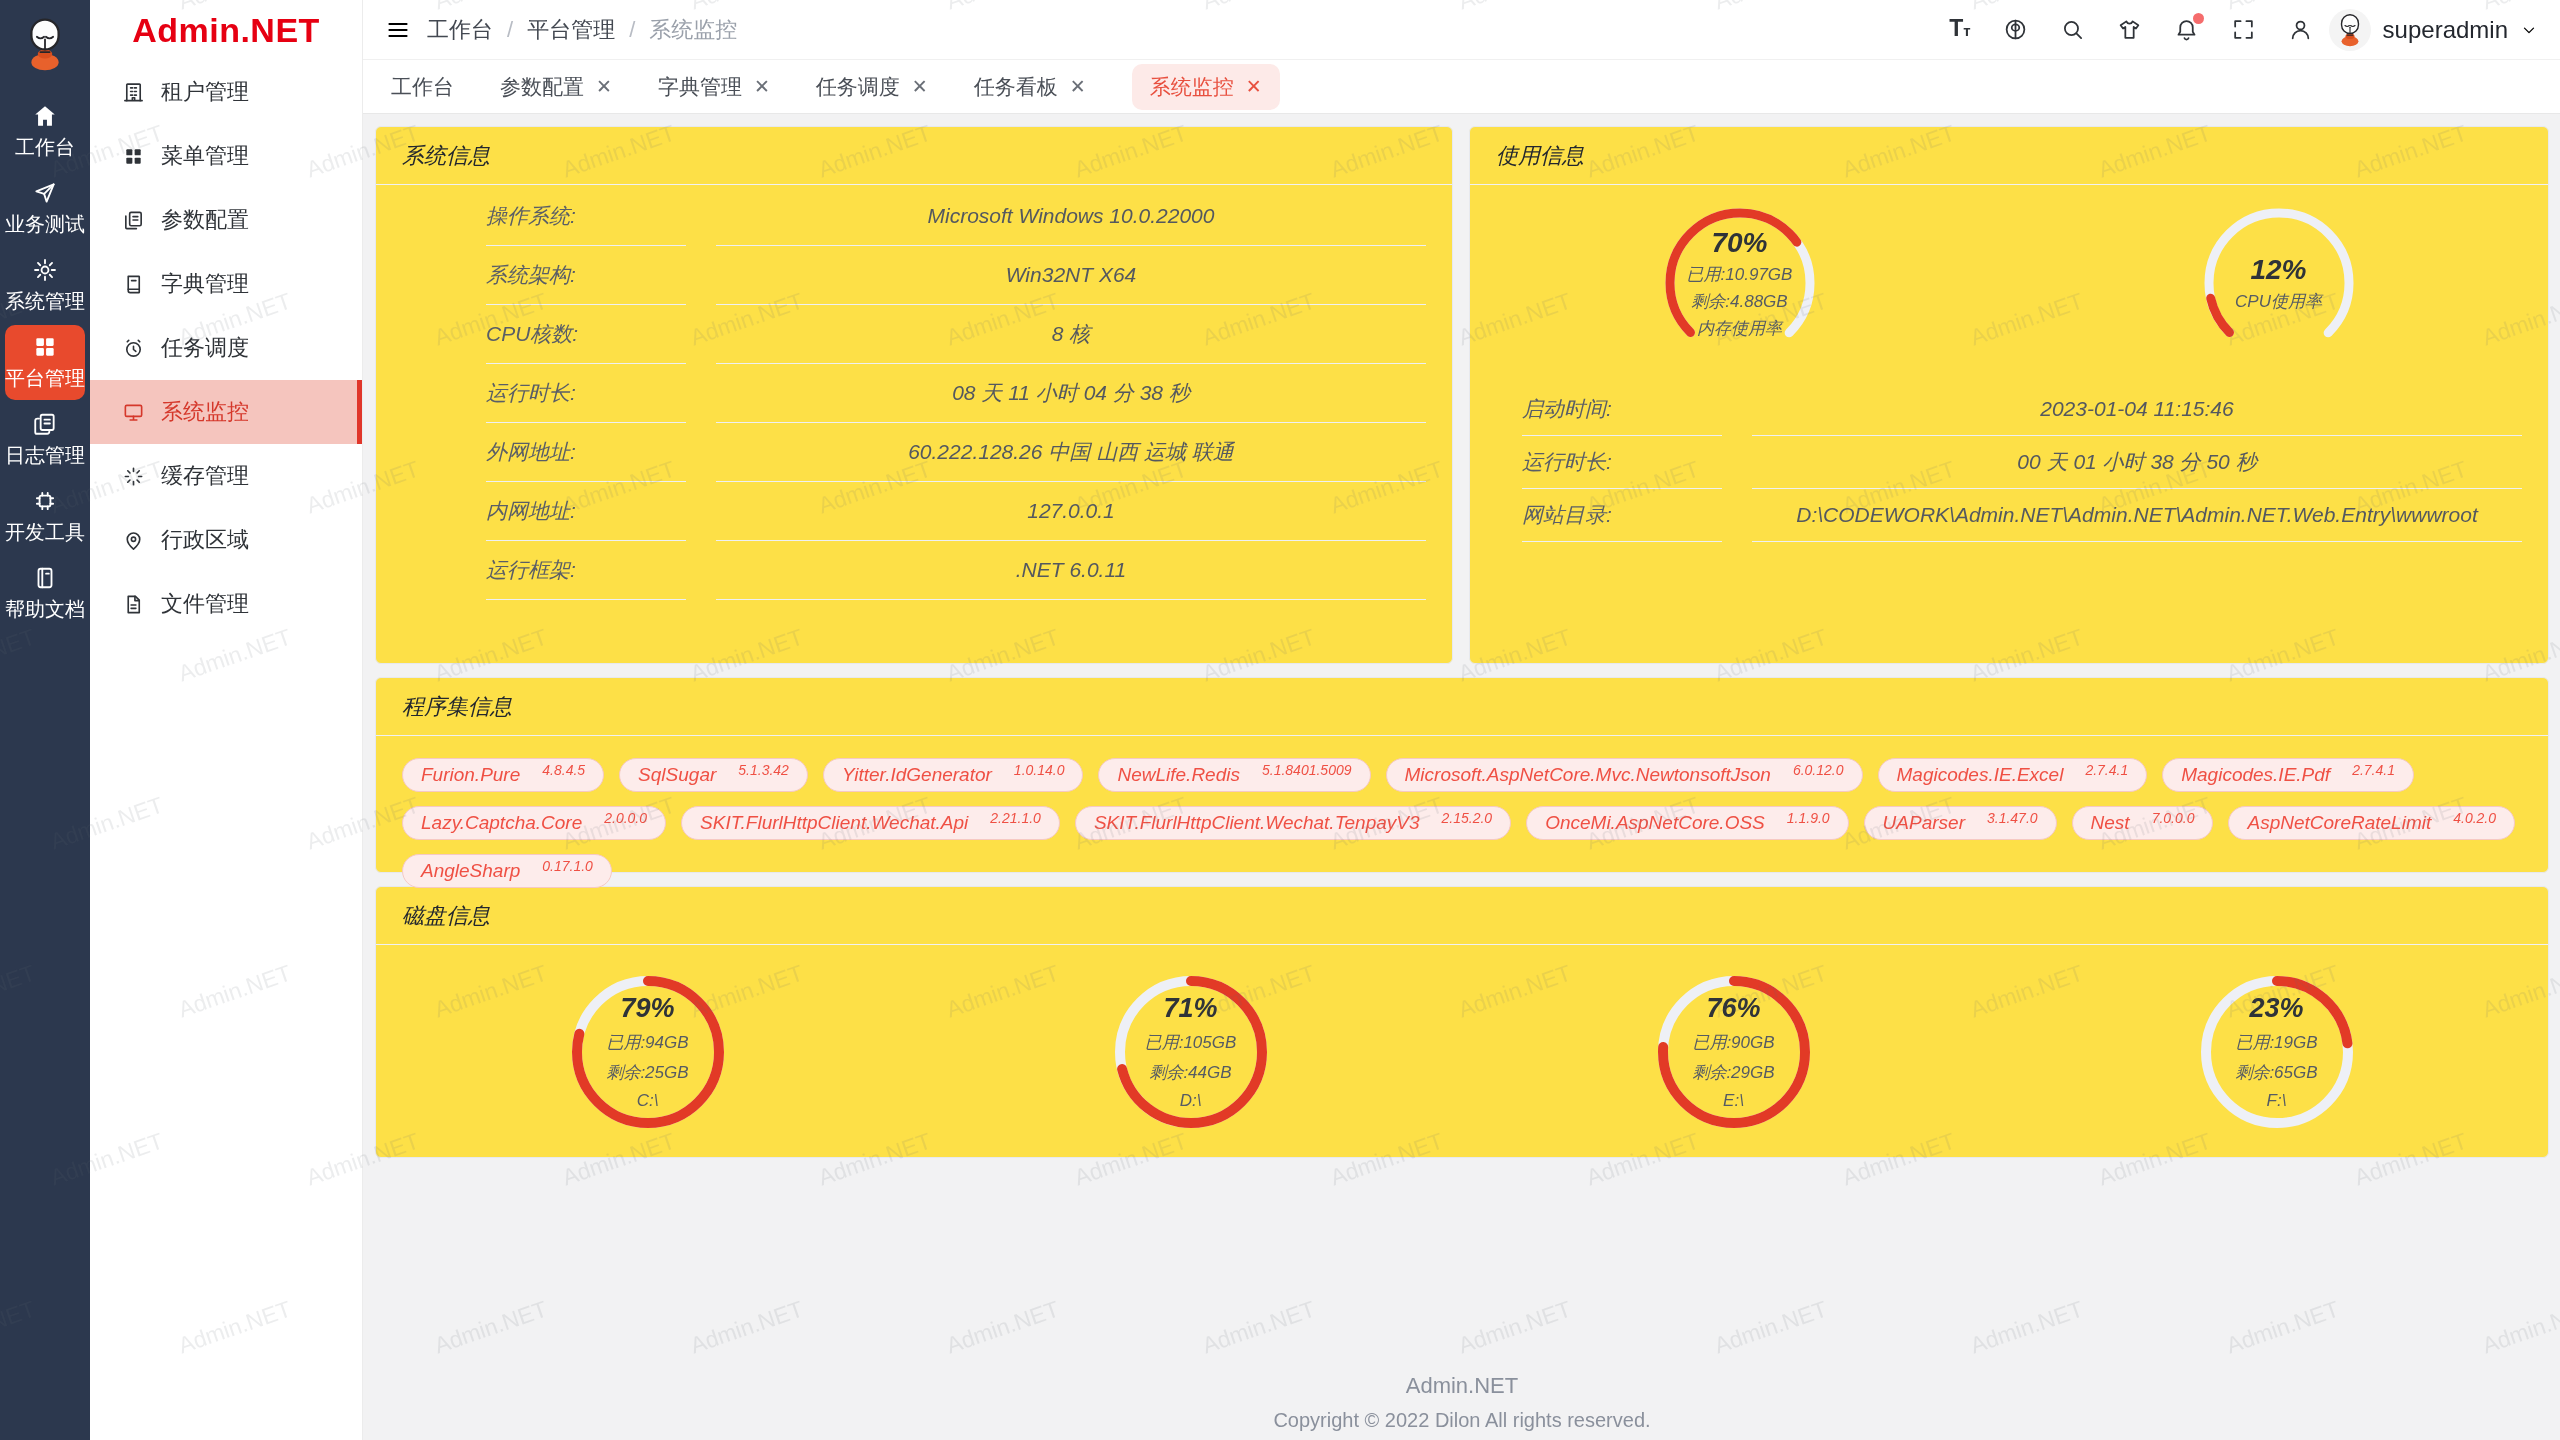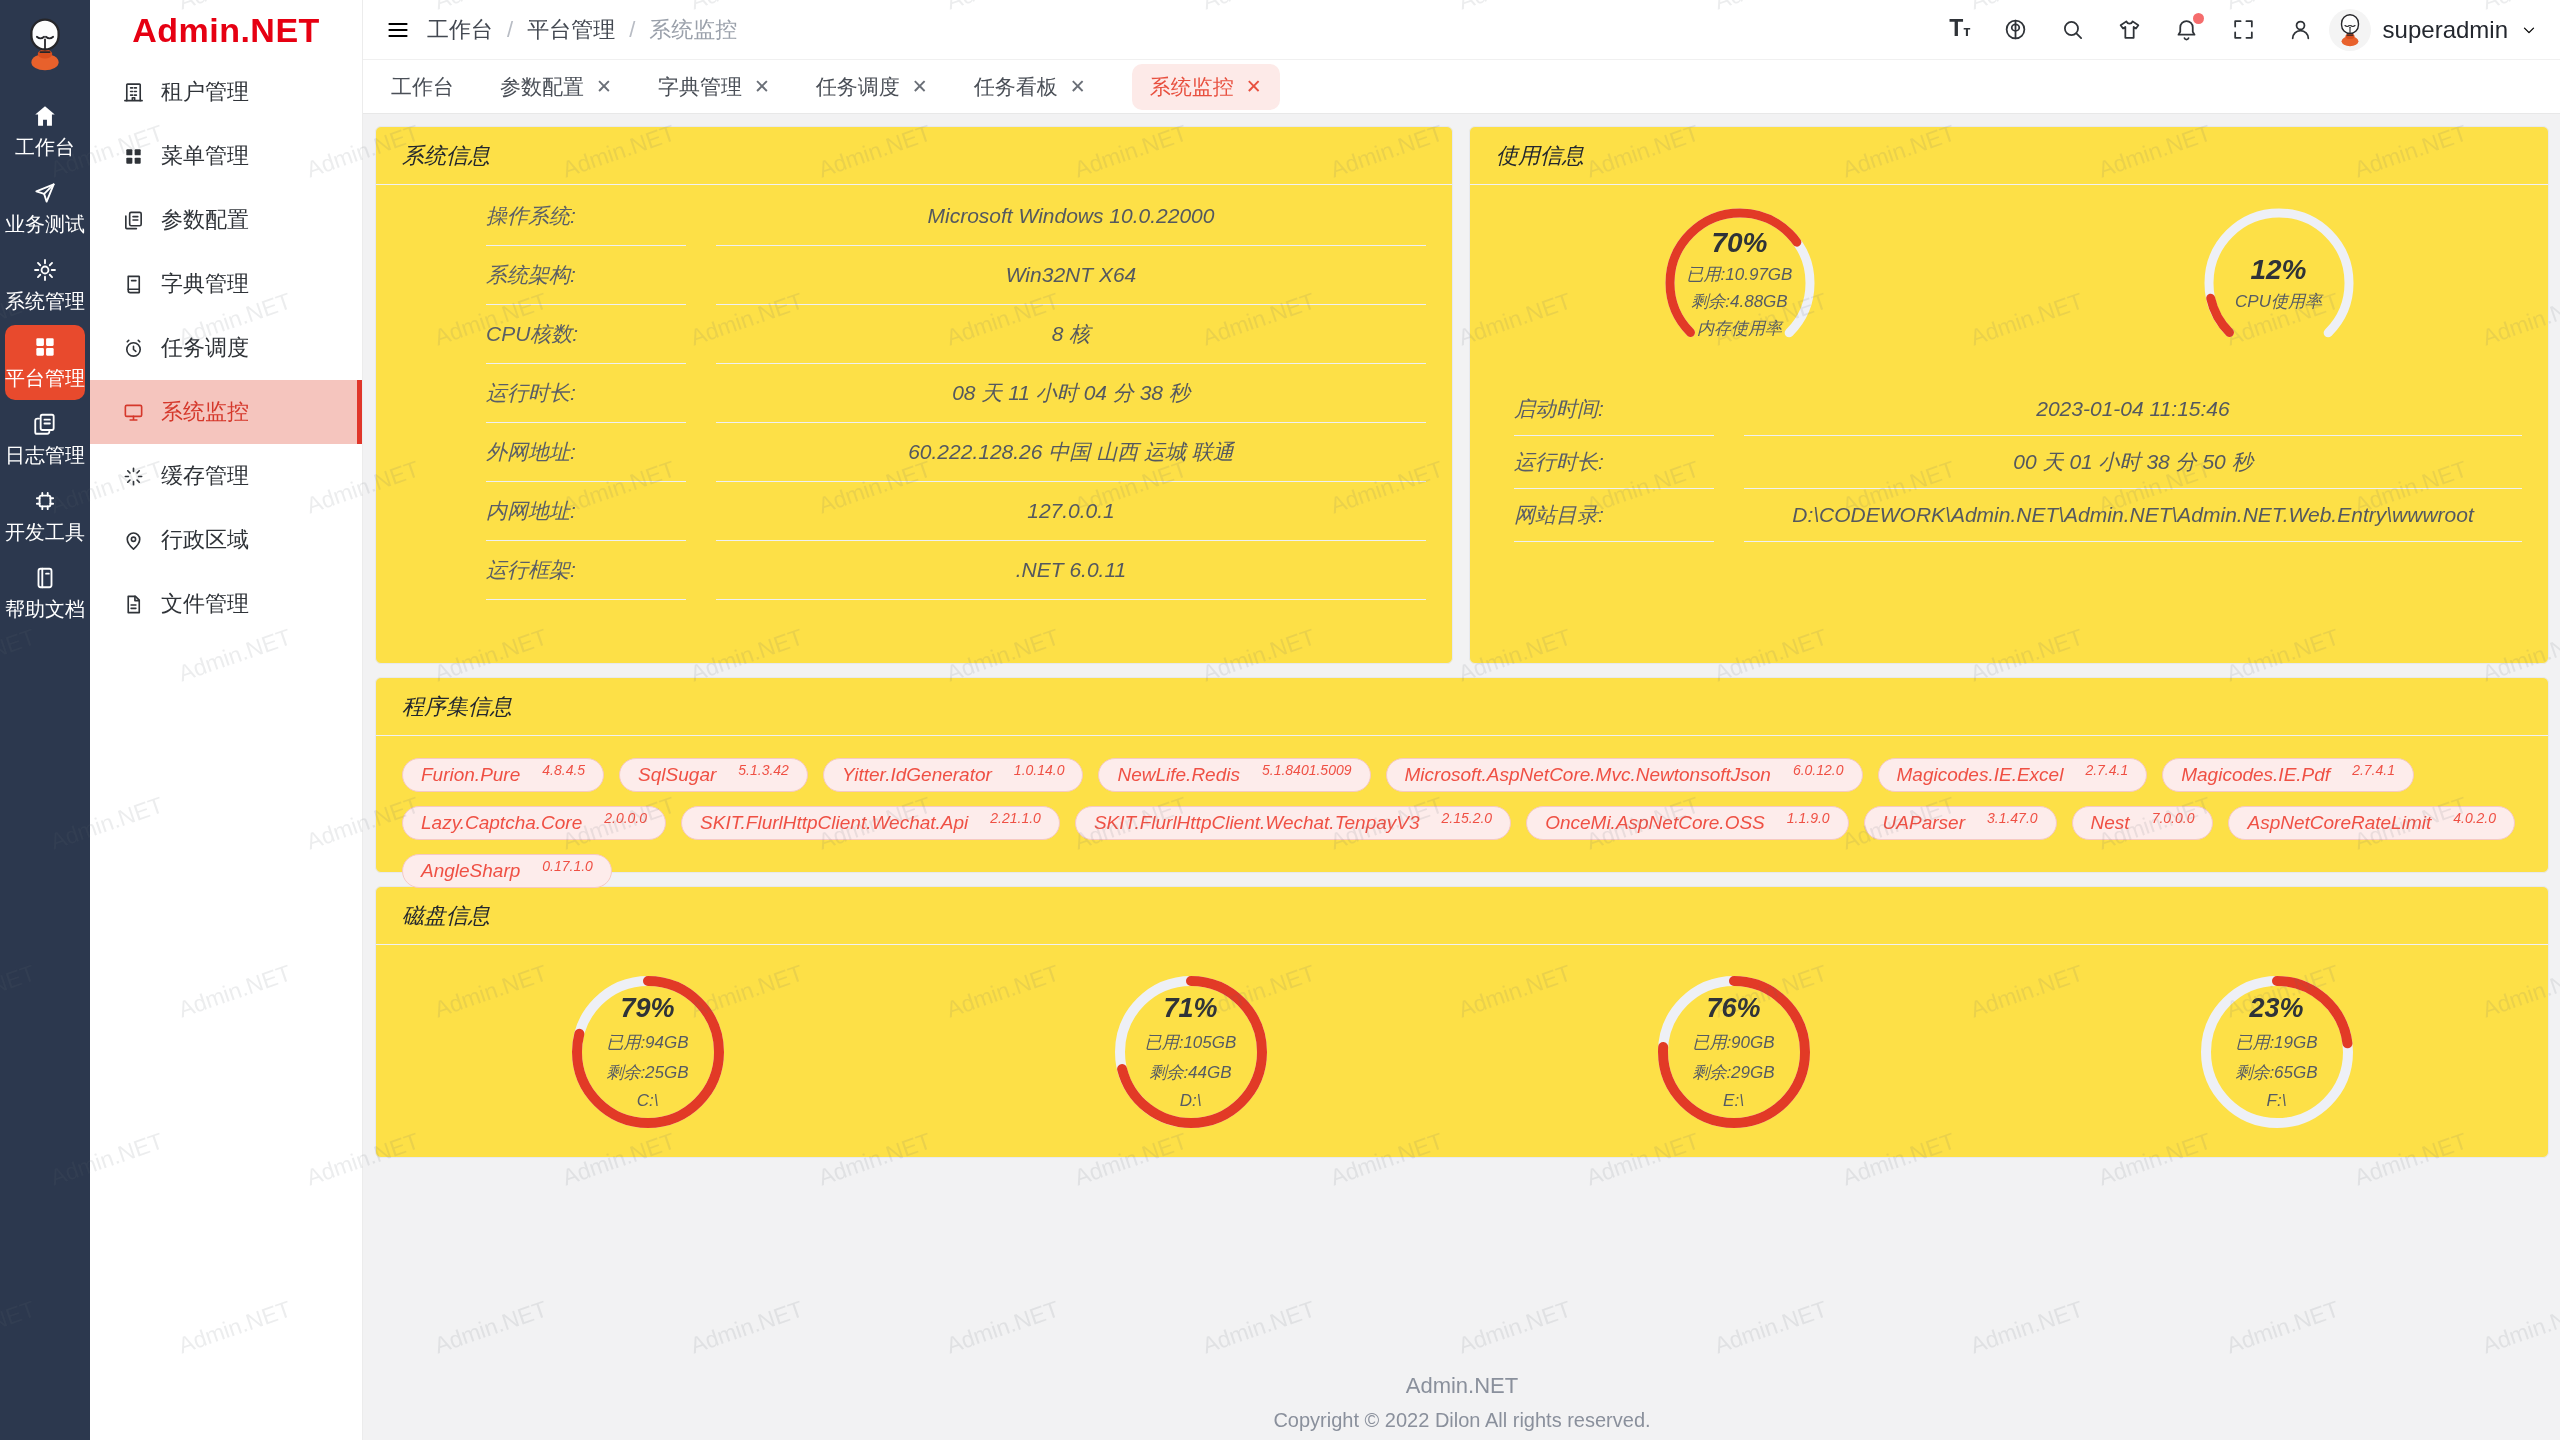--- a/index.html
+++ b/index.html
@@ -52,21 +52,21 @@
   .row1 { display:flex; gap:16px; margin-bottom:13px; }
   .card.sys { width:1078px; height:538px; }
   .card.usage { flex:1; height:538px; }
 
   .info-body { padding:2px 26px 0 26px; }
   .info-row { display:flex; align-items:center; }
   .sys .info-row { height:59px; }
   .usage .info-row { height:53px; }
   .info-label { color:#5a5e66; font-size:21px; border-bottom:1px solid #eef0f3; height:100%; display:flex; align-items:center; }
   .sys .info-label { margin-left:84px; width:200px; }
-  .usage .info-label { margin-left:18px; width:200px; }
+  .usage .info-label { margin-left:26px; width:200px; }
   .info-value { flex:1; margin-left:30px; text-align:center; color:#54585f; font-size:21px; border-bottom:1px solid #eef0f3; height:100%; display:flex; align-items:center; justify-content:center; }
 
   .gauges { display:flex; height:196px; align-items:center; }
   .gauge-box { flex:1; display:flex; justify-content:center; }
   .gauge-wrap { position:relative; width:170px; height:170px; }
   .gauge-wrap svg { position:absolute; inset:0; }
   .gauge-text { position:absolute; inset:0; display:flex; flex-direction:column; align-items:center; justify-content:center; gap:4px; }
   .gauge-pct { font-size:28px; font-weight:600; color:#2f3338; }
   .gauge-line { font-size:17px; color:#565b63; }
 

